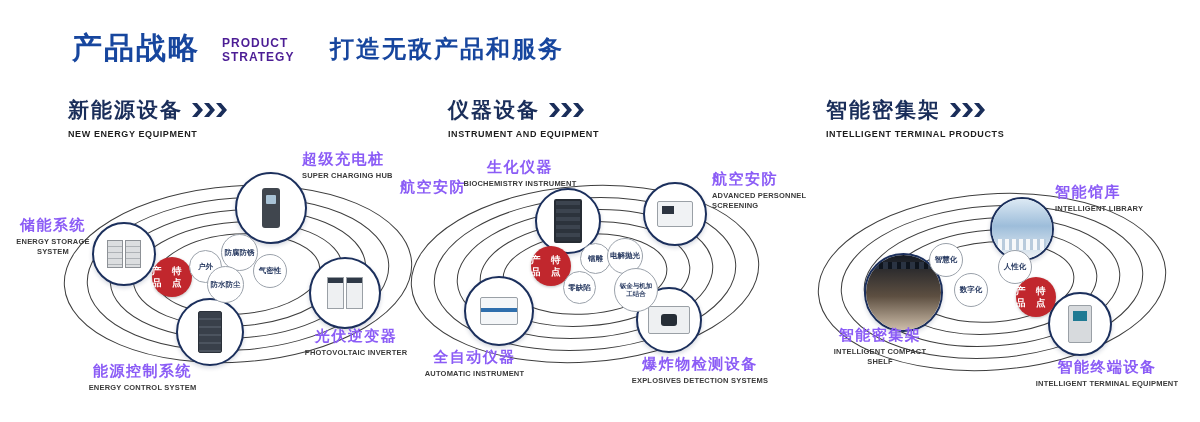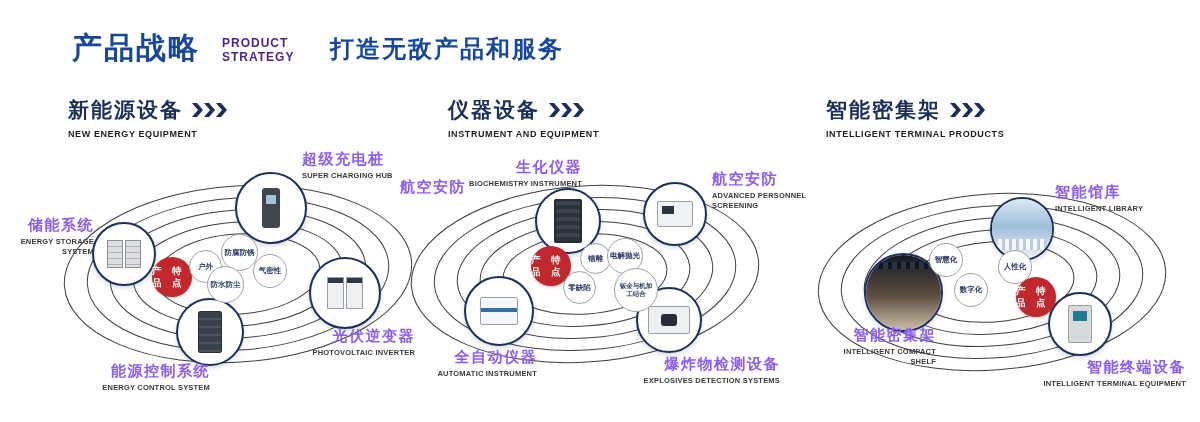--- a/index.html
+++ b/index.html
@@ -15,21 +15,21 @@
   .sec-title{display:flex;align-items:center;gap:9px;font-size:21px;font-weight:bold;color:#1a2e5a;letter-spacing:2px;}
   .sec-sub{font-size:9px;font-weight:bold;color:#1d1d1d;letter-spacing:0.6px;margin-top:5px;}
 
   .orbits svg{display:block;}
 
   .node{position:absolute;background:#fff;border:2px solid #1b2f5c;border-radius:50%;display:flex;align-items:center;justify-content:center;overflow:hidden;box-shadow:0 2px 4px rgba(20,40,80,.18);}
 
   .label{position:absolute;}
   .label .zh{display:block;font-size:15px;font-weight:bold;color:#8b5cf6;letter-spacing:1.5px;}
   .label .en{display:block;font-size:7.5px;font-weight:bold;color:#3a3a3a;letter-spacing:0.2px;margin-top:2px;line-height:1.35;}
-  .ta-c{text-align:right;}.ta-l{text-align:left;}
+  .ta-c{text-align:center;}.ta-l{text-align:left;}
 
   .badge{position:absolute;background:#c1272d;color:#fff;border-radius:50%;display:flex;align-items:center;justify-content:center;font-weight:bold;font-size:9.5px;line-height:1.3;letter-spacing:1px;box-shadow:0 1px 3px rgba(0,0,0,.25);}
 
   .bubble{position:absolute;background:#fff;border:1px solid #9ba2ab;border-radius:50%;display:flex;align-items:center;justify-content:center;text-align:center;color:#2a3c63;font-weight:bold;line-height:1.25;padding:2px;font-size:7.5px;word-break:break-all;}
   .bubble.small{font-size:6.5px;}
 
   
   .eq-storage{display:flex;gap:2px;}
   .eq-storage .cab{width:14px;height:26px;background:repeating-linear-gradient(180deg,#dcdee0 0 5px,#aeb2b6 5px 6px);border:1px solid #8d9196;}
   .eq-charger{width:18px;height:40px;background:#40464e;border-radius:3px;display:flex;justify-content:center;}

